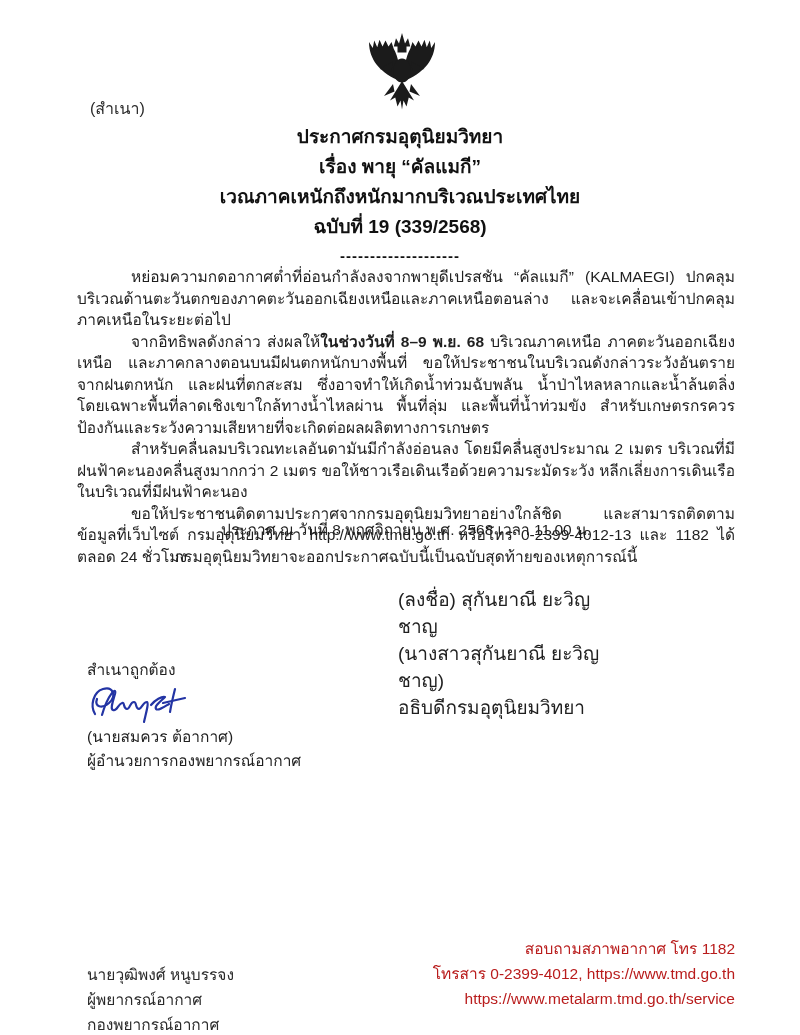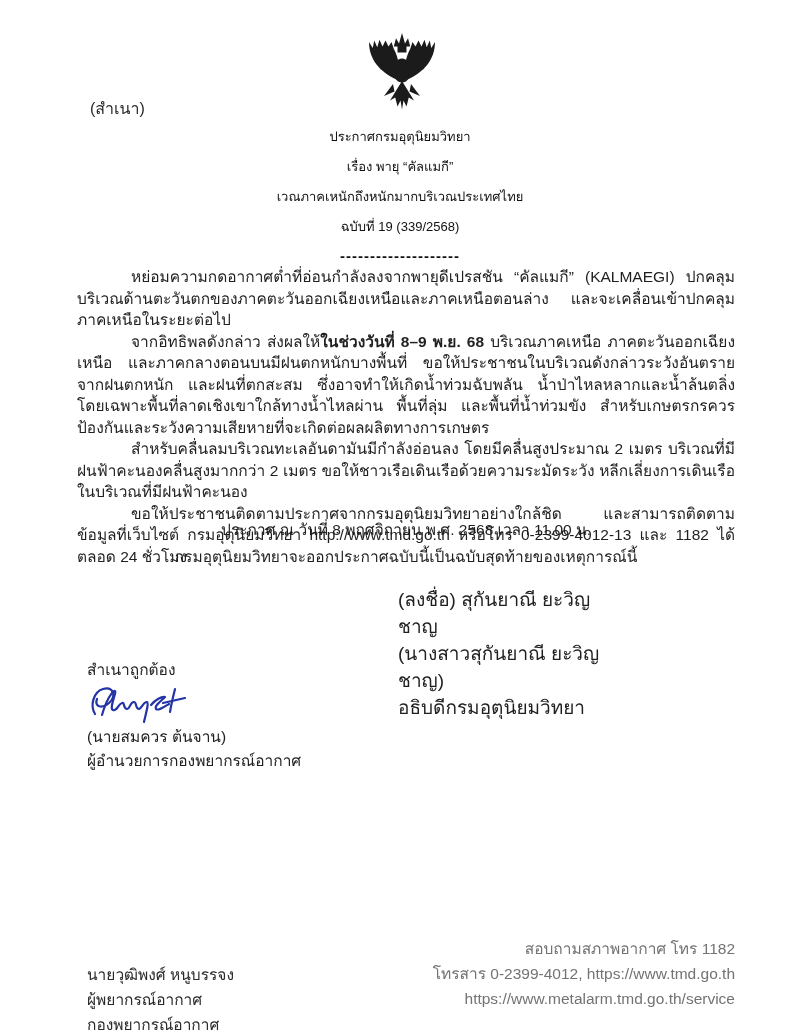--- a/index.html
+++ b/index.html
@@ -33,22 +33,22 @@
     transform: translateX(-50%);
     width: 90px; height: 90px;
   }
   .title-block {
     position: absolute;
     left: 0; top: 122px;
     width: 800px;
     text-align: center;
   }
   .title-block .t {
-    font-size: 13px;
-    font-weight: normal;
+    font-size: 19px;
+    font-weight: bold;
     color: #111111;
     line-height: 30px;
   }
   .title-block .sep {
     font-size: 15px;
     font-weight: bold;
     color: #111111;
     letter-spacing: 1px;
     line-height: 28px;
   }
@@ -101,21 +101,21 @@
     font-size: 15.5px;
     line-height: 25px;
     color: #2a2a2a;
   }
   .footer-right {
     position: absolute;
     right: 65px; top: 936px;
     text-align: right;
     font-size: 15.5px;
     line-height: 25px;
-    color: #737373;
+    color: #b91c1c;
   }
 </style>
 </head>
 <body>
 
 <div class="page">
 
   <div class="copy-note">(สำเนา)</div>
 
   <div class="emblem">
@@ -167,21 +167,21 @@
       <svg width="118" height="44" viewBox="0 0 118 44" aria-hidden="true">
         <g stroke="#2334a4" stroke-width="2.2" fill="none" stroke-linecap="round" stroke-linejoin="round">
           <path d="M8 32 C3 24 6 10 16 7 C26 4 30 14 22 21 C15 27 7 25 10 17"></path>
           <path d="M15 33 C21 12 30 4 28 12 C26 19 23 27 26 28 C30 30 31 22 35 21 C38 20 36 27 40 27 C43 27 43 20 47 20 C50 20 48 27 52 27 C55 26 56 20 60 20 C62 21 59 31 57 40"></path>
           <path d="M64 23 C68 18 75 14 78 15 C74 19 67 24 69 27 C71 29 77 25 82 22"></path>
           <path d="M88 7 C86 15 84 24 83 30"></path>
           <path d="M76 21 L98 16"></path>
         </g>
       </svg>
     </div>
-    <div class="cert-name">(นายสมควร  ต้นจาน)</div>
+    <div class="cert-name">(นายสมควร  ต้อากาศ)</div>
     <div class="cert-pos">ผู้อำนวยการกองพยากรณ์อากาศ</div>
   </div>
 
   <div class="footer-left">
     <div>นายวุฒิพงศ์ หนูบรรจง</div>
     <div>ผู้พยากรณ์อากาศ</div>
     <div>กองพยากรณ์อากาศ</div>
   </div>
 
   <div class="footer-right">

